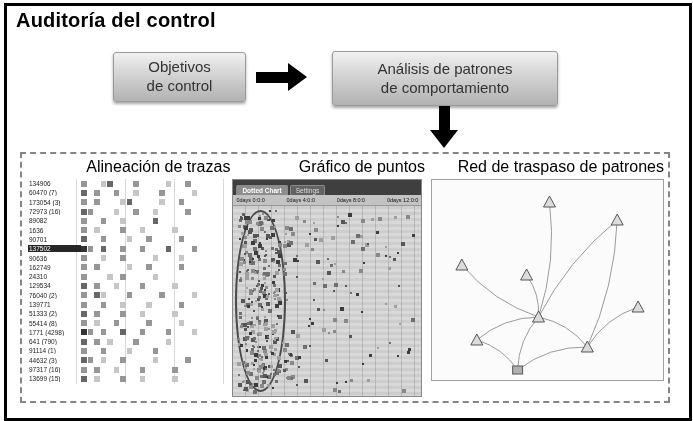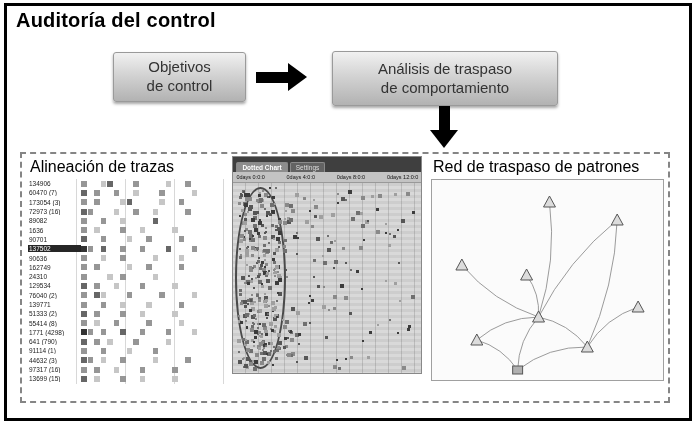--- a/index.html
+++ b/index.html
@@ -22,21 +22,21 @@
   .arrow-down{position:absolute;left:429px;top:106px;width:30px;display:flex;flex-direction:column;align-items:center;}
   .arrow-down .vshaft{width:11px;height:24px;background:#000;}
   .arrow-down .vhead{width:0;height:0;border-left:14px solid transparent;border-right:14px solid transparent;border-top:18px solid #000;}
 
   .dashed-panel{position:absolute;left:20px;top:152px;width:650px;height:251px;
         border:2px dashed #858585;background:#fff;display:flex;box-sizing:border-box;}
   .col{box-sizing:border-box;}
   .col1{width:212px;padding:2px 0 0 6px;}
   .col2{width:198px;padding:2px 0 0 2px;}
   .col3{flex:1;padding:2px 4px 0 6px;}
-  .ptitle{font-size:16px;color:#000;margin:2px 0 3px 2px;white-space:nowrap;}
+  .ptitle{font-size:16px;color:#000;margin:2px 0 3px 2px;white-space:nowrap;text-align:right;}
 
   
   .trace-list{position:relative;margin-top:2px;width:198px;
         background-image:repeating-linear-gradient(90deg,transparent 0 48px,#d8d8d8 48px 49px);}
   .trow{height:9.3px;display:flex;align-items:center;}
   .tid{width:52px;font-size:6.5px;color:#222;white-space:nowrap;overflow:hidden;flex:none;padding-left:1px;}
   .tid.hl{background:#262626;color:#fff;}
   .cells{display:flex;gap:1px;}
   .cell{width:5.5px;height:6px;display:inline-block;}
 
@@ -72,21 +72,21 @@
     <span>Objetivos
 de control</span>
   </div>
 
   <div class="arrow-right">
     <span class="shaft"></span>
     <span class="head"></span>
   </div>
 
   <div class="flow-box box2">
-    <span>Análisis de traspaso
+    <span>Análisis de patrones
 de comportamiento</span>
   </div>
 
   <div class="arrow-down">
     <span class="vshaft"></span>
     <span class="vhead"></span>
   </div>
 
   <div class="dashed-panel">
 
@@ -596,20 +596,21 @@
               <i class="cell" style="background: rgb(198, 198, 198);"></i>
               <i class="cell"></i>
               <i class="cell"></i>
               <i class="cell"></i>
             </span>
           </div>
         </div>
     </div>
 
     <div class="col col2">
+      <div class="ptitle">Gráfico de puntos</div>
       <div class="chartbox">
         <div class="tabbar">
           <span class="tab active">Dotted Chart</span>
           <span class="tab">Settings</span>
         </div>
         <div class="axisbar">
           <span>0days 0:0:0</span>
           <span>0days 4:0:0</span>
           <span>0days 8:0:0</span>
           <span>0days 12:0:0</span>

